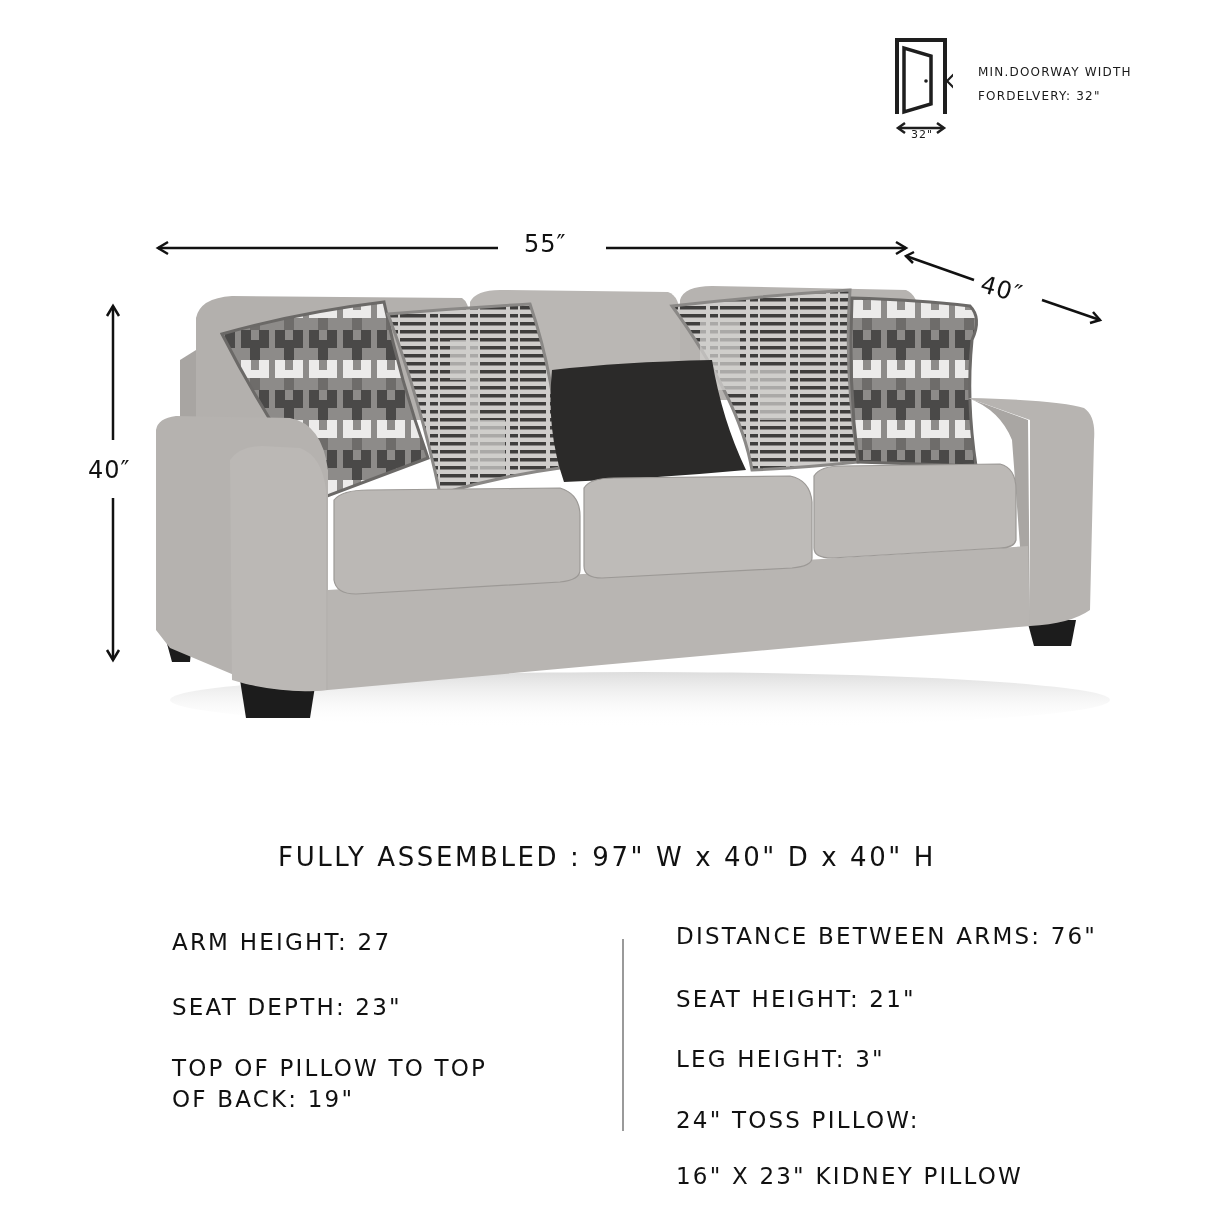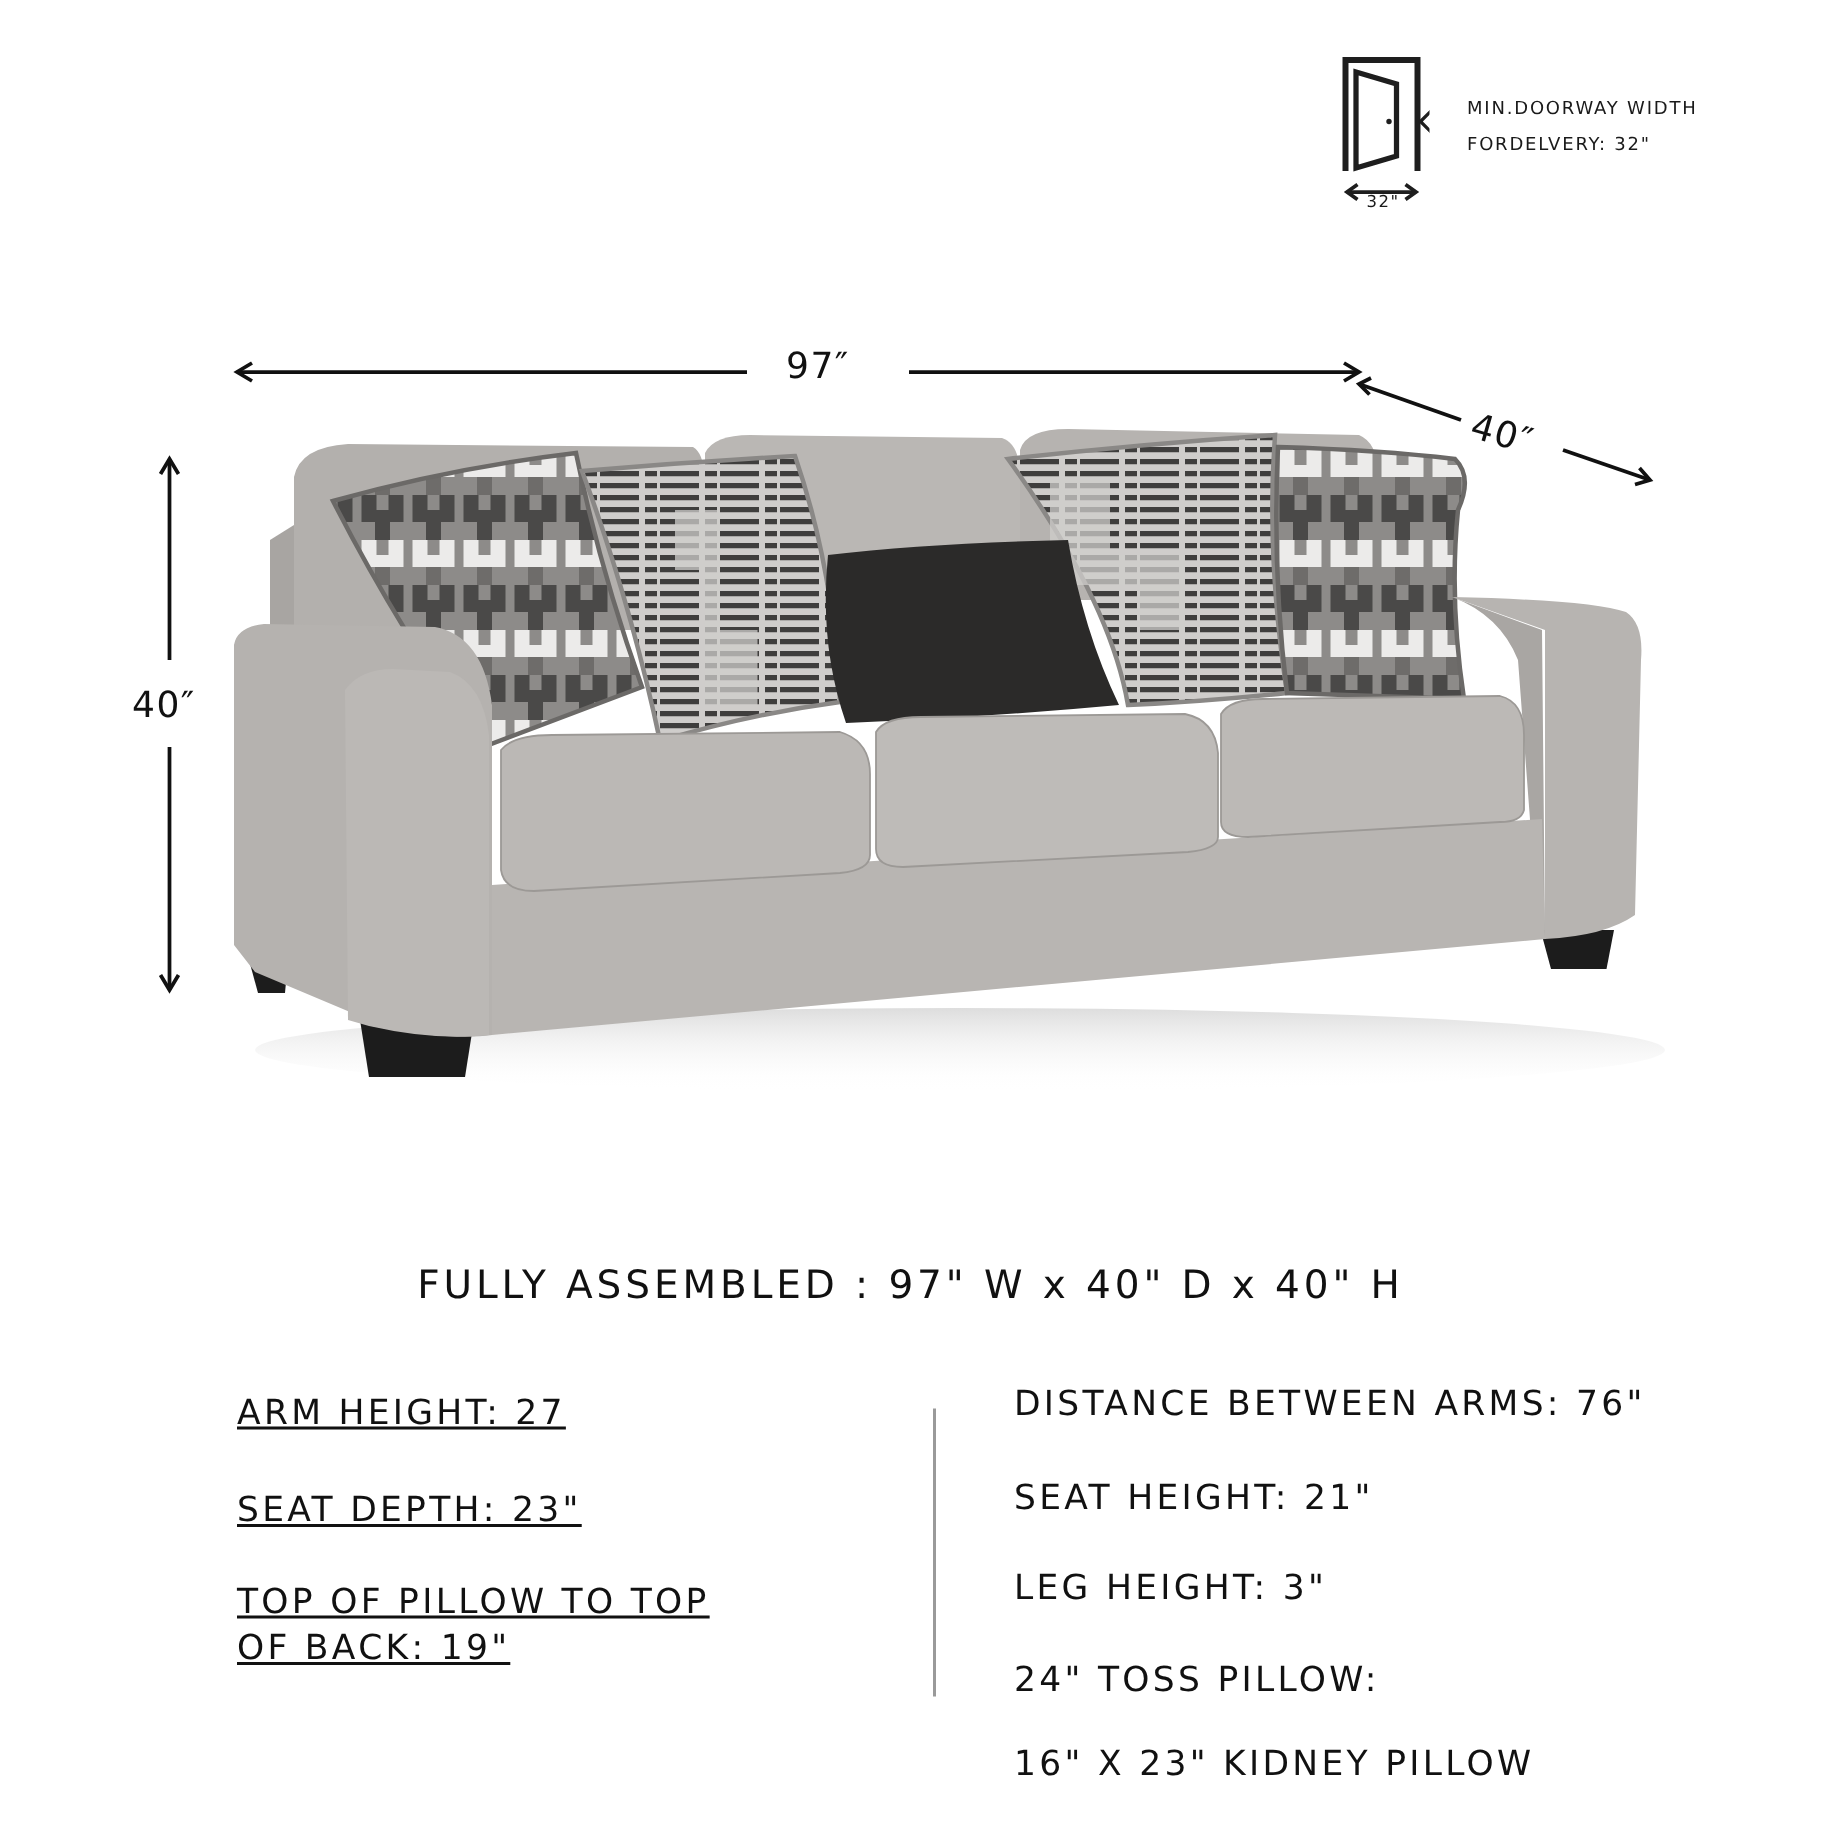--- a/index.html
+++ b/index.html
@@ -16,21 +16,21 @@
     .dim-label { font-size: 24px; color: #111; font-family: "DejaVu Sans", sans-serif; letter-spacing: 1px; }
     .dim-width { left: 524px; top: 230px; }
     .dim-depth { left: 985px; top: 270px; transform: rotate(16deg); transform-origin: left top; }
     .dim-height { left: 88px; top: 456px; }
 
     svg.art { position: absolute; left: 0; top: 0; }
 
     
     .summary { left: 0; width: 1214px; top: 842px; text-align: center; font-size: 26px; letter-spacing: 2.6px; color: #111; }
     .spec { font-size: 23px; letter-spacing: 2.2px; color: #111; white-space: nowrap; line-height: 29px; }
-    .col-left { left: 158px; text-decoration: underline; }
+    .col-left { left: 172px; }
     .col-right { left: 676px; }
     .divider { left: 622px; top: 939px; width: 2px; height: 192px; background: #9a9a9a; }
   </style>
 </head>
 <body>
 
 <svg class="abs door-icon" viewBox="0 0 60 108" width="60" height="108">
   <path d="M4 78 V4 H52 V78" fill="none" stroke="#1e1e1e" stroke-width="4"></path>
   <path d="M11 76 V12 L38 20 V68 Z" fill="none" stroke="#1e1e1e" stroke-width="3.5"></path>
   <circle cx="33" cy="45" r="1.8" fill="#1e1e1e"></circle>
@@ -137,21 +137,21 @@
     <path d="M328 590 L1028 546 L1030 626 L328 690 Z" fill="#b8b5b2"></path>
   </g>
 
   <g>
     <path d="M334 500 Q342 490 368 490 L560 488 Q580 494 580 516 L580 570 Q580 580 560 582 L356 594 Q336 594 334 580 Z" fill="#bbb8b5" stroke="#9c9996" stroke-width="1.2"></path>
     <path d="M584 488 Q590 478 614 478 L790 476 Q810 480 812 502 L812 558 Q812 566 792 568 L602 578 Q584 578 584 566 Z" fill="#bebbb8" stroke="#9c9996" stroke-width="1.2"></path>
     <path d="M814 476 Q820 466 842 466 L1000 464 Q1016 468 1016 490 L1016 540 Q1014 548 1000 548 L832 558 Q814 558 814 548 Z" fill="#bcb9b6" stroke="#9c9996" stroke-width="1.2"></path>
   </g>
 </svg>
 
-<div class="abs dim-label dim-width">97″</div>
+<div class="abs dim-label dim-width">55″</div>
 <div class="abs dim-label dim-depth">40″</div>
 <div class="abs dim-label dim-height">40″</div>
 
 <div class="abs summary">FULLY ASSEMBLED : 97" W x 40" D x 40" H</div>
 
 <div class="abs spec col-left" style="top:928px;">ARM HEIGHT: 27</div>
 <div class="abs spec col-left" style="top:993px;">SEAT DEPTH: 23"</div>
 <div class="abs spec col-left" style="top:1054px;">TOP OF PILLOW TO TOP</div>
 <div class="abs spec col-left" style="top:1085px;">OF BACK: 19"</div>
 

